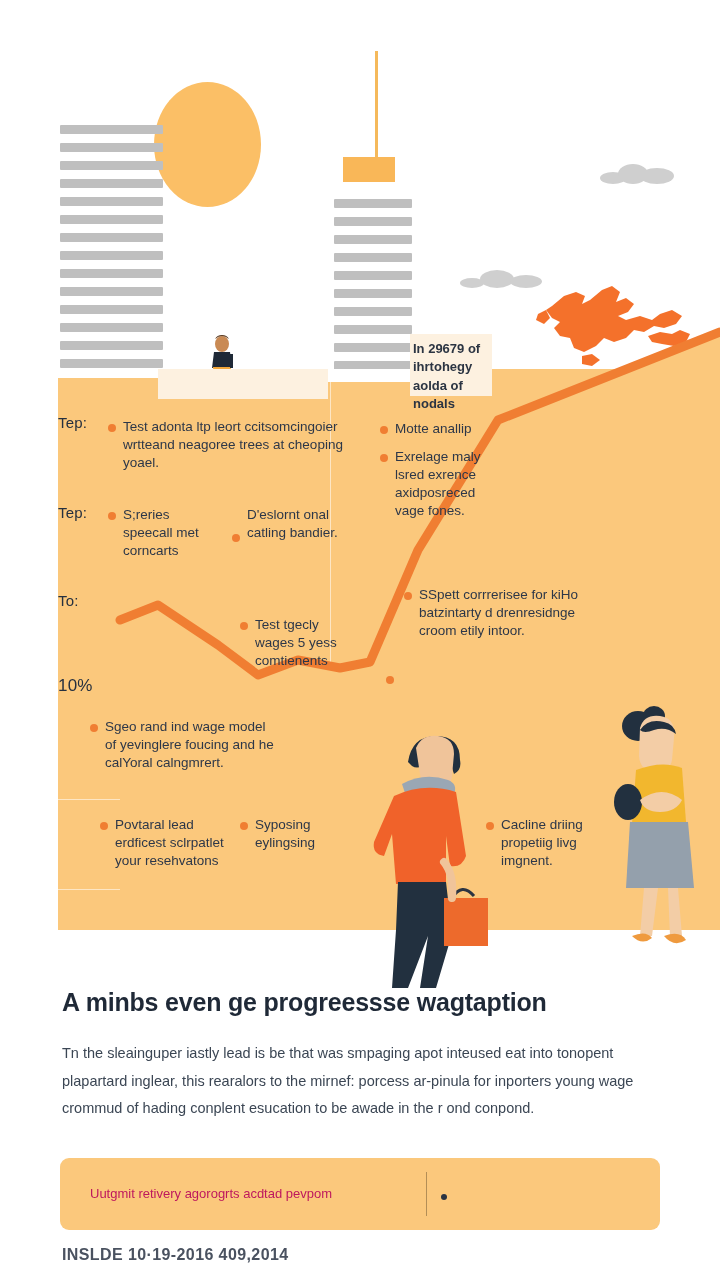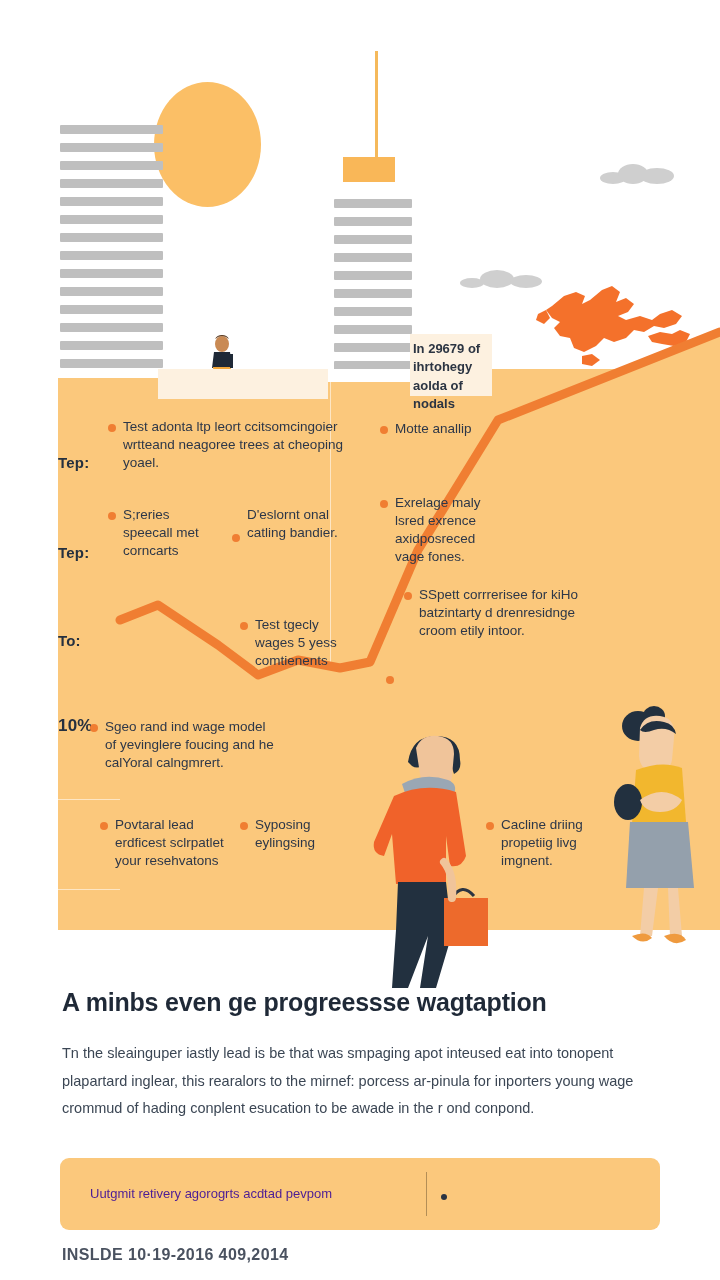--- a/index.html
+++ b/index.html
@@ -37,41 +37,41 @@
   .panel-vl{position:absolute;top:0;width:1px;background:rgba(255,255,255,.55);}
 
   
   .notch{position:absolute;background:#ffffff;}
   .notch-soft{position:absolute;background:#FDF1E0;}
 
   
   #chartline{position:absolute;left:58px;top:300px;width:662px;height:640px;overflow:visible;}
 
   
-  .axis-label{position:absolute;font-weight:bold;font-size:15px;color:#25303f;letter-spacing:.2px;margin-top:40px;}
+  .axis-label{position:absolute;font-weight:normal;font-size:15px;color:#25303f;letter-spacing:.2px;}
 
   .bullet{position:absolute;display:flex;gap:7px;align-items:flex-start;}
   .bullet .dot{flex:0 0 auto;width:8px;height:8px;border-radius:50%;background:#F07E32;margin-top:6px;}
   .bullet .txt{font-size:13.5px;line-height:1.33;color:#2d3748;}
 
   .callout-2085{position:absolute;left:413px;top:340px;width:78px;font-size:13px;line-height:1.42;
                 font-weight:600;color:#2b3442;z-index:6;}
 
   
   .person{position:absolute;}
 
   
   #headline{position:absolute;left:62px;top:988px;width:600px;font-size:25px;font-weight:bold;
             color:#1f2937;letter-spacing:-.2px;}
   #deck{position:absolute;left:62px;top:1040px;width:596px;font-size:14.5px;line-height:1.9;
         color:#3b4654;}
 
   #factbox{position:absolute;left:60px;top:1158px;width:600px;height:72px;background:#FBC87C;
            border-radius:9px;display:flex;align-items:center;}
-  #factbox .left{flex:0 0 320px;padding:0 16px 0 30px;font-size:13px;color:#4c1d95;line-height:1.35;}
+  #factbox .left{flex:0 0 320px;padding:0 16px 0 30px;font-size:13px;color:#be185d;line-height:1.35;}
   #factbox .sep{width:1px;height:44px;background:rgba(90,70,40,.45);}
   #factbox .right{flex:1;padding:0 22px 0 14px;font-size:12.5px;color:#2f3742;line-height:1.4;
                   display:flex;gap:6px;align-items:flex-start;}
   #factbox .right .dot{flex:0 0 auto;width:6px;height:6px;border-radius:50%;background:#2b3442;margin-top:5px;}
 
   #footer{position:absolute;left:62px;top:1246px;font-size:16px;font-weight:bold;color:#4a5260;letter-spacing:.4px;}
 </style>
 </head>
 <body>
 
@@ -196,21 +196,21 @@
 <div class="bullet" style="left:90px;top:718px;width:190px;">
   <span class="dot"></span>
   <span class="txt">Sgeo rand ind wage model of yevinglere foucing and he calYoral calngmrert.</span>
 </div>
 
 <div class="bullet" style="left:380px;top:420px;width:130px;">
   <span class="dot"></span>
   <span class="txt">Motte anallip</span>
 </div>
 
-<div class="bullet" style="left:380px;top:494px;width:115px;justify-content:space-between;">
+<div class="bullet" style="left:380px;top:448px;width:115px;justify-content:space-between;">
   <span class="dot"></span>
   <span class="txt">Exrelage maly lsred exrence axidposreced vage fones.</span>
 </div>
 
 <div class="bullet" style="left:404px;top:586px;width:196px;">
   <span class="dot"></span>
   <span class="txt">SSpett corrrerisee for kiHo batzintarty d drenresidnge croom etily intoor.</span>
 </div>
 
 <div class="bullet" style="left:386px;top:670px;width:120px;">

